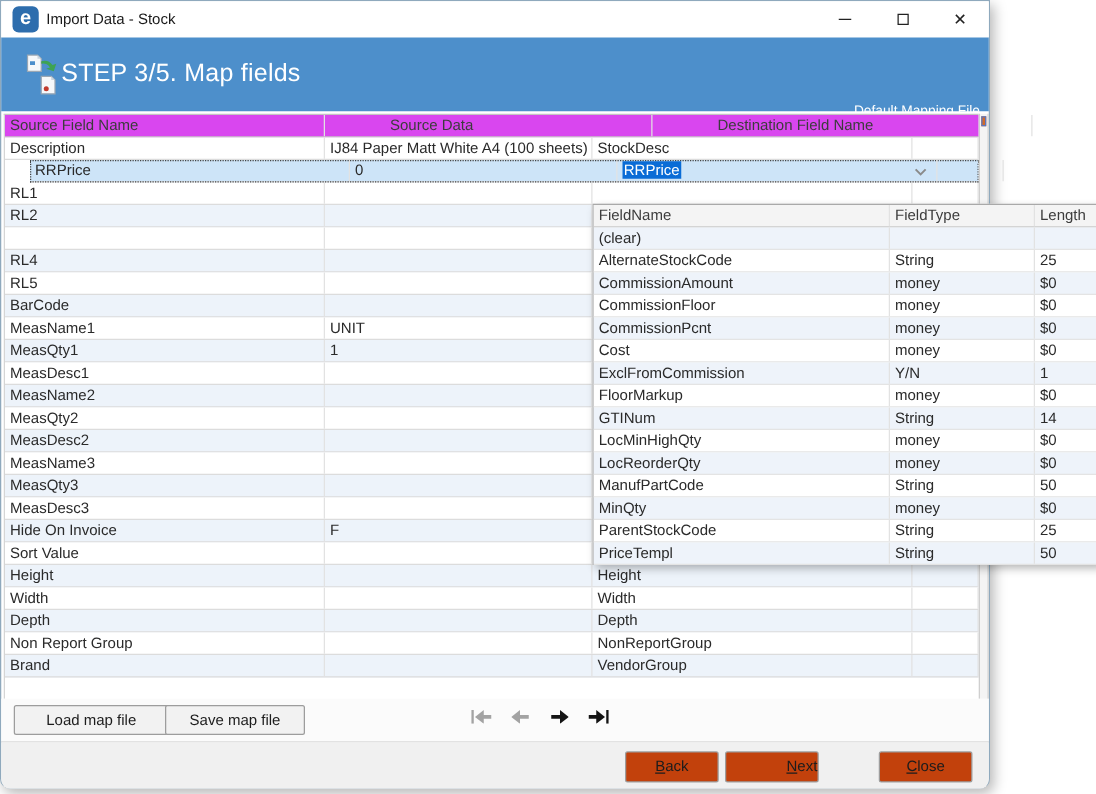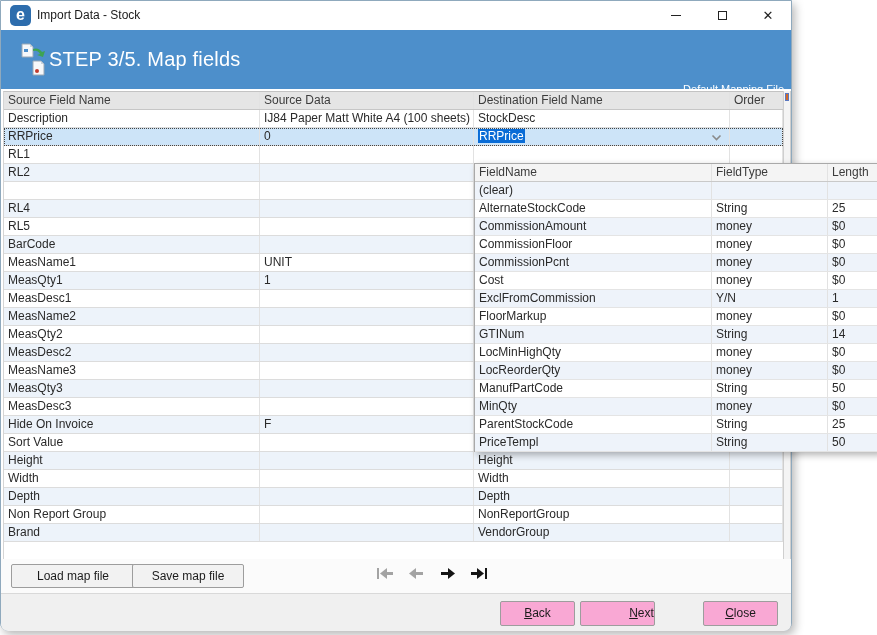--- a/index.html
+++ b/index.html
@@ -20,27 +20,27 @@
   .glyph-max { width:9px; height:9px; border:1px solid #222; display:block; }
   
   .stepheader { position:absolute; left:0; top:29px; width:100%; height:59px; background:#4d8fcb; }
   .stepicon { position:absolute; left:20px; top:13px; }
   .steptitle { position:absolute; left:48px; top:18px; color:#fff; font-size:20px; letter-spacing:.2px; }
   .maplabel { position:absolute; right:7px; top:53px; color:#fff; font-size:11px; }
   
   .gridarea { position:absolute; left:2px; top:90px; width:780px; height:468px;
     border-top:1px solid #c3c3c3; border-left:1px solid #d5d5d5; background:#fff; }
   .thead, .trow { display:grid; grid-template-columns:256px 214px 256px 53px; height:18px; }
-  .thead { background:#e5e5e5; border-bottom:1px solid #c6c6c6; }
+  .thead { background:#d946ef; border-bottom:1px solid #c6c6c6;gap:48px; }
   .thead .cell { color:#3c3c3c; }
   .cell { font-size:12px; line-height:17px; padding-left:4px; white-space:nowrap; overflow:hidden;
     border-right:1px solid #e2e2e2; color:#2a2a2a; }
   .trow { border-bottom:1px solid #dcdcdc; background:#fff; }
   .trow.alt { background:#edf3fa; }
-  .trow.sel { background:#cde4f8; outline:1px dotted #444; outline-offset:-1px; }
+  .trow.sel { background:#cde4f8; outline:1px dotted #444; outline-offset:-1px;margin-left:20px; }
   .combo { position:relative; }
   .combo-sel { background:#0a6cd6; color:#fff; padding:0 1px; }
   .combo-chevron { position:absolute; right:6px; top:3px; width:12px; height:12px; }
   
   .vscroll { position:absolute; left:782px; top:90px; width:8px; height:468px; background:#f4f4f4;
     border-left:1px solid #cfcfcf; border-right:1px solid #cfcfcf; }
   .vthumb { position:absolute; left:1px; top:2px; width:4px; height:8px; background:#d06a2a;
     border:1px solid #5a77c0; }
   
   .dropdown { position:absolute; left:474px; top:163px; width:406px; height:289px; background:#fff;
@@ -54,21 +54,21 @@
   
   .footer1 { position:absolute; left:0; top:558px; width:100%; height:34px; background:#fbfbfb; }
   .mapbtn { position:absolute; top:5px; height:24px; background:#f2f2f2; border:1px solid #9d9d9d;
     border-radius:2px; font-size:12px; color:#1c1c1c; text-align:center; line-height:22px; }
   .mapbtn.load { left:10px; width:124px; } .mapbtn.save { left:131px; width:112px; }
   .navbar { position:absolute; left:375px; top:562px; display:flex; gap:13px; align-items:center; height:20px; }
   .navbtn { width:18px; height:12px; display:flex; align-items:center; justify-content:center; }
   .sep { position:absolute; left:0; top:592px; width:100%; height:1px; background:#d9d9d9; }
   .footer2 { position:absolute; left:0; top:593px; width:100%; height:37px; background:#f0f0f0;
     border-bottom-left-radius:7px; border-bottom-right-radius:7px; }
-  .actbtn { position:absolute; top:7px; width:75px; height:25px; background:#f9a8d4;
+  .actbtn { position:absolute; top:7px; width:75px; height:25px; background:#c2410c;
     border:1px solid #9d9d9d; border-radius:2px; font-size:12px; color:#1c1c1c; text-align:center;
     line-height:23px; }
   .actbtn .accel { text-decoration:underline; }
   .actbtn.back { left:499px; } .actbtn.next { left:579px;padding-left:48px; } .actbtn.close2 { left:702px; }
 </style>
 </head>
 <body>
 
 <div class="dialog">
 

